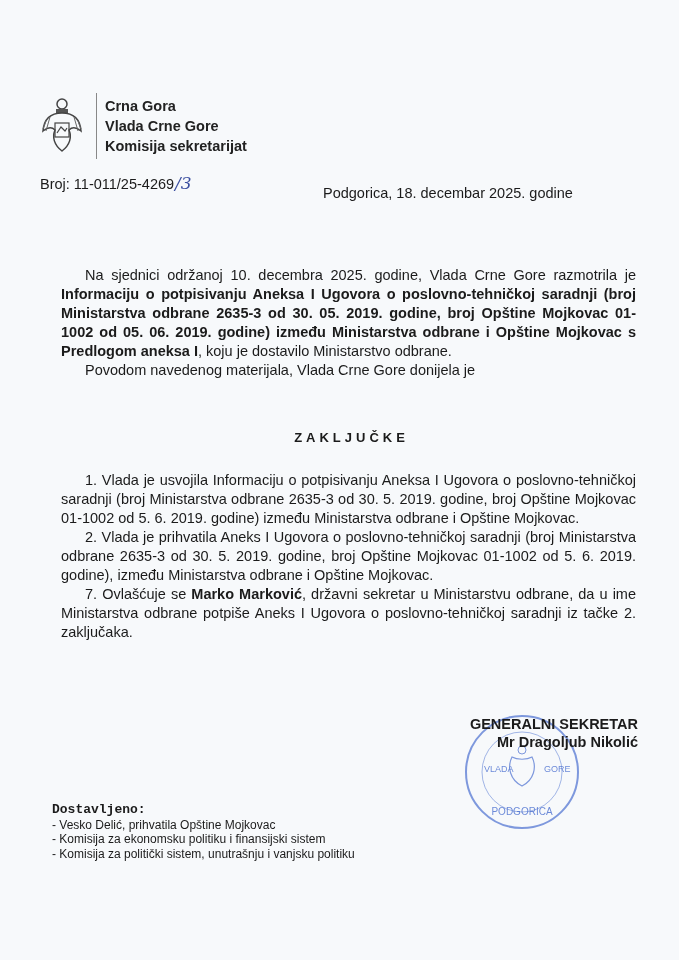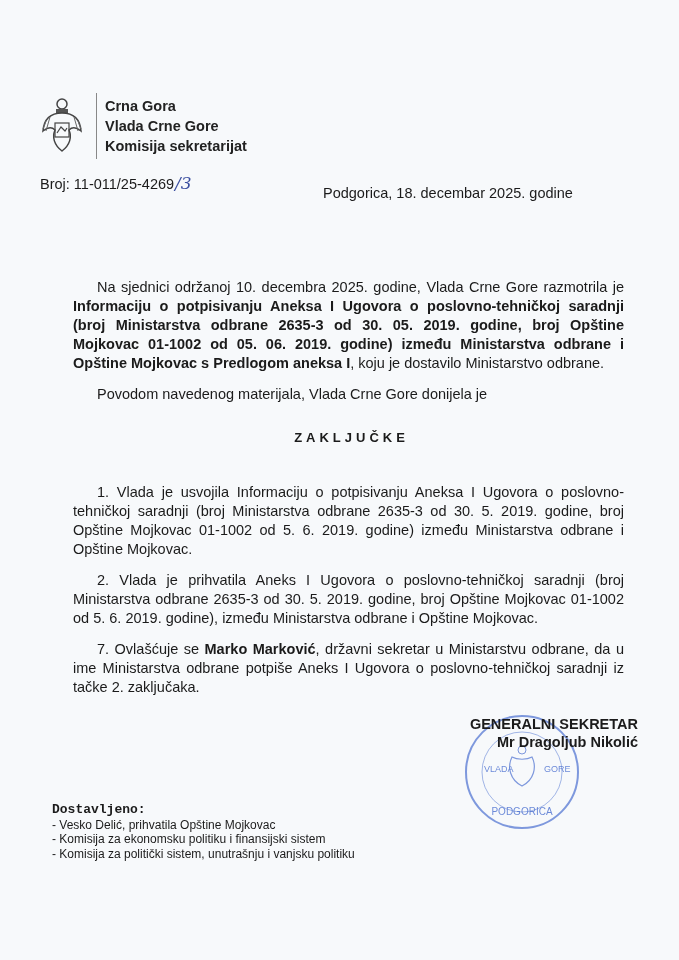--- a/index.html
+++ b/index.html
@@ -16,21 +16,21 @@
     .vline { width: 1px; height: 66px; background: #888; margin-right: 8px; }
     .org { font-weight: bold; font-size: 14.5px; line-height: 20px; color: #222; }
     .broj { position: absolute; left: 40px; top: 173px; font-size: 14.5px; }
     .hand { font-family: "DejaVu Serif", serif; color: #3b4fa0; font-style: italic; font-size: 17px; margin-left: 1px; }
     .date { position: absolute; left: 323px; top: 173px; font-size: 14.5px; margin-top: 12px; }
     .body { position: absolute; left: 61px; width: 575px; font-size: 14.5px; line-height: 19px; text-align: justify; }
     .p1 { top: 266px; }
     .indent { text-indent: 24px; }
     .title { position: absolute; left: 12px; width: 679px; top: 430px; text-align: center; font-weight: bold; letter-spacing: 4px; font-size: 13px; }
     .concl { top: 471px; }
-    .concl p, .p1 p { margin: 12px; }
+    .concl p, .p1 p { margin: 0; }
     b { font-weight: bold; }
     .sign { position: absolute; left: 418px; top: 715px; text-align: right; width: 220px; font-weight: bold; font-size: 14.5px; line-height: 18px; }
     .stamp { position: absolute; left: 462px; top: 712px; width: 120px; height: 120px; }
     .dist { position: absolute; left: 52px; top: 803px; font-size: 12px; line-height: 14.5px; }
     .dist-title { font-weight: bold; font-size: 13px; font-family: Liberation Mono, monospace; }
     .dist ul { list-style: none; margin: 0; padding: 0; }
   </style>
 </head>
 <body>
 

